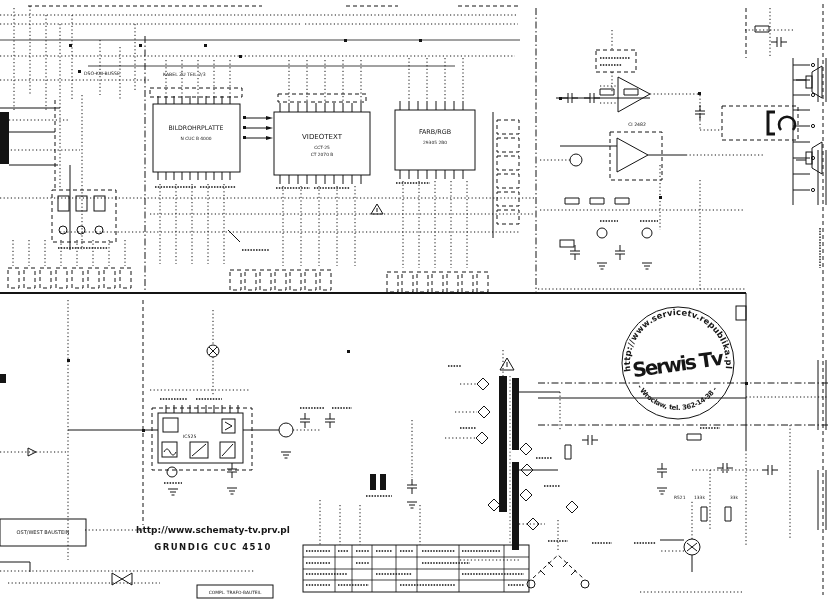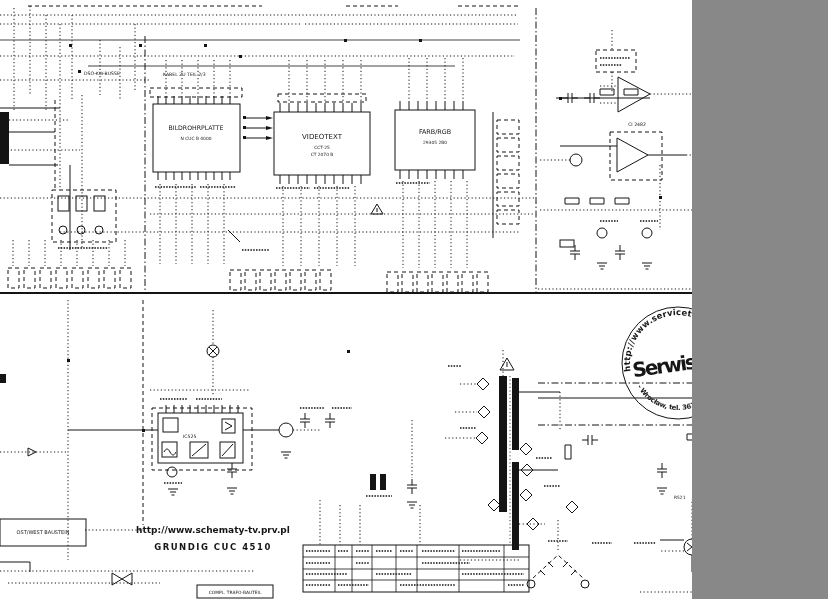--- a/index.html
+++ b/index.html
@@ -1,16 +1,16 @@
 <!DOCTYPE html>
 <html><head>
 <meta charset="utf-8">
 <style>
   html,body{margin:0;padding:0;background:#888;}
-  .stage{position:relative;width:692px;height:599px;background:#ffffff;overflow:hidden;}
+  .stage{position:relative;width:828px;height:599px;background:#ffffff;overflow:hidden;}
   svg{position:absolute;left:0;top:0;}
   svg text{fill:#161616;font-family:"DejaVu Sans",sans-serif;}
   .w{stroke:#141414;fill:none;stroke-width:1;}
   .w2{stroke:#141414;fill:none;stroke-width:1.8;}
   .thin{stroke-width:.8;}
   .dot{stroke-dasharray:1.2 2.4;}
   .dsh{stroke-dasharray:4 3;}
   .dd{stroke-dasharray:7 2.5 1.5 2.5;}
   .fillk{fill:#141414;stroke:none;}
   .noiseT{stroke:#1d1d1d;stroke-width:1.8;stroke-dasharray:1.5 1.3;opacity:.8;fill:none;}

